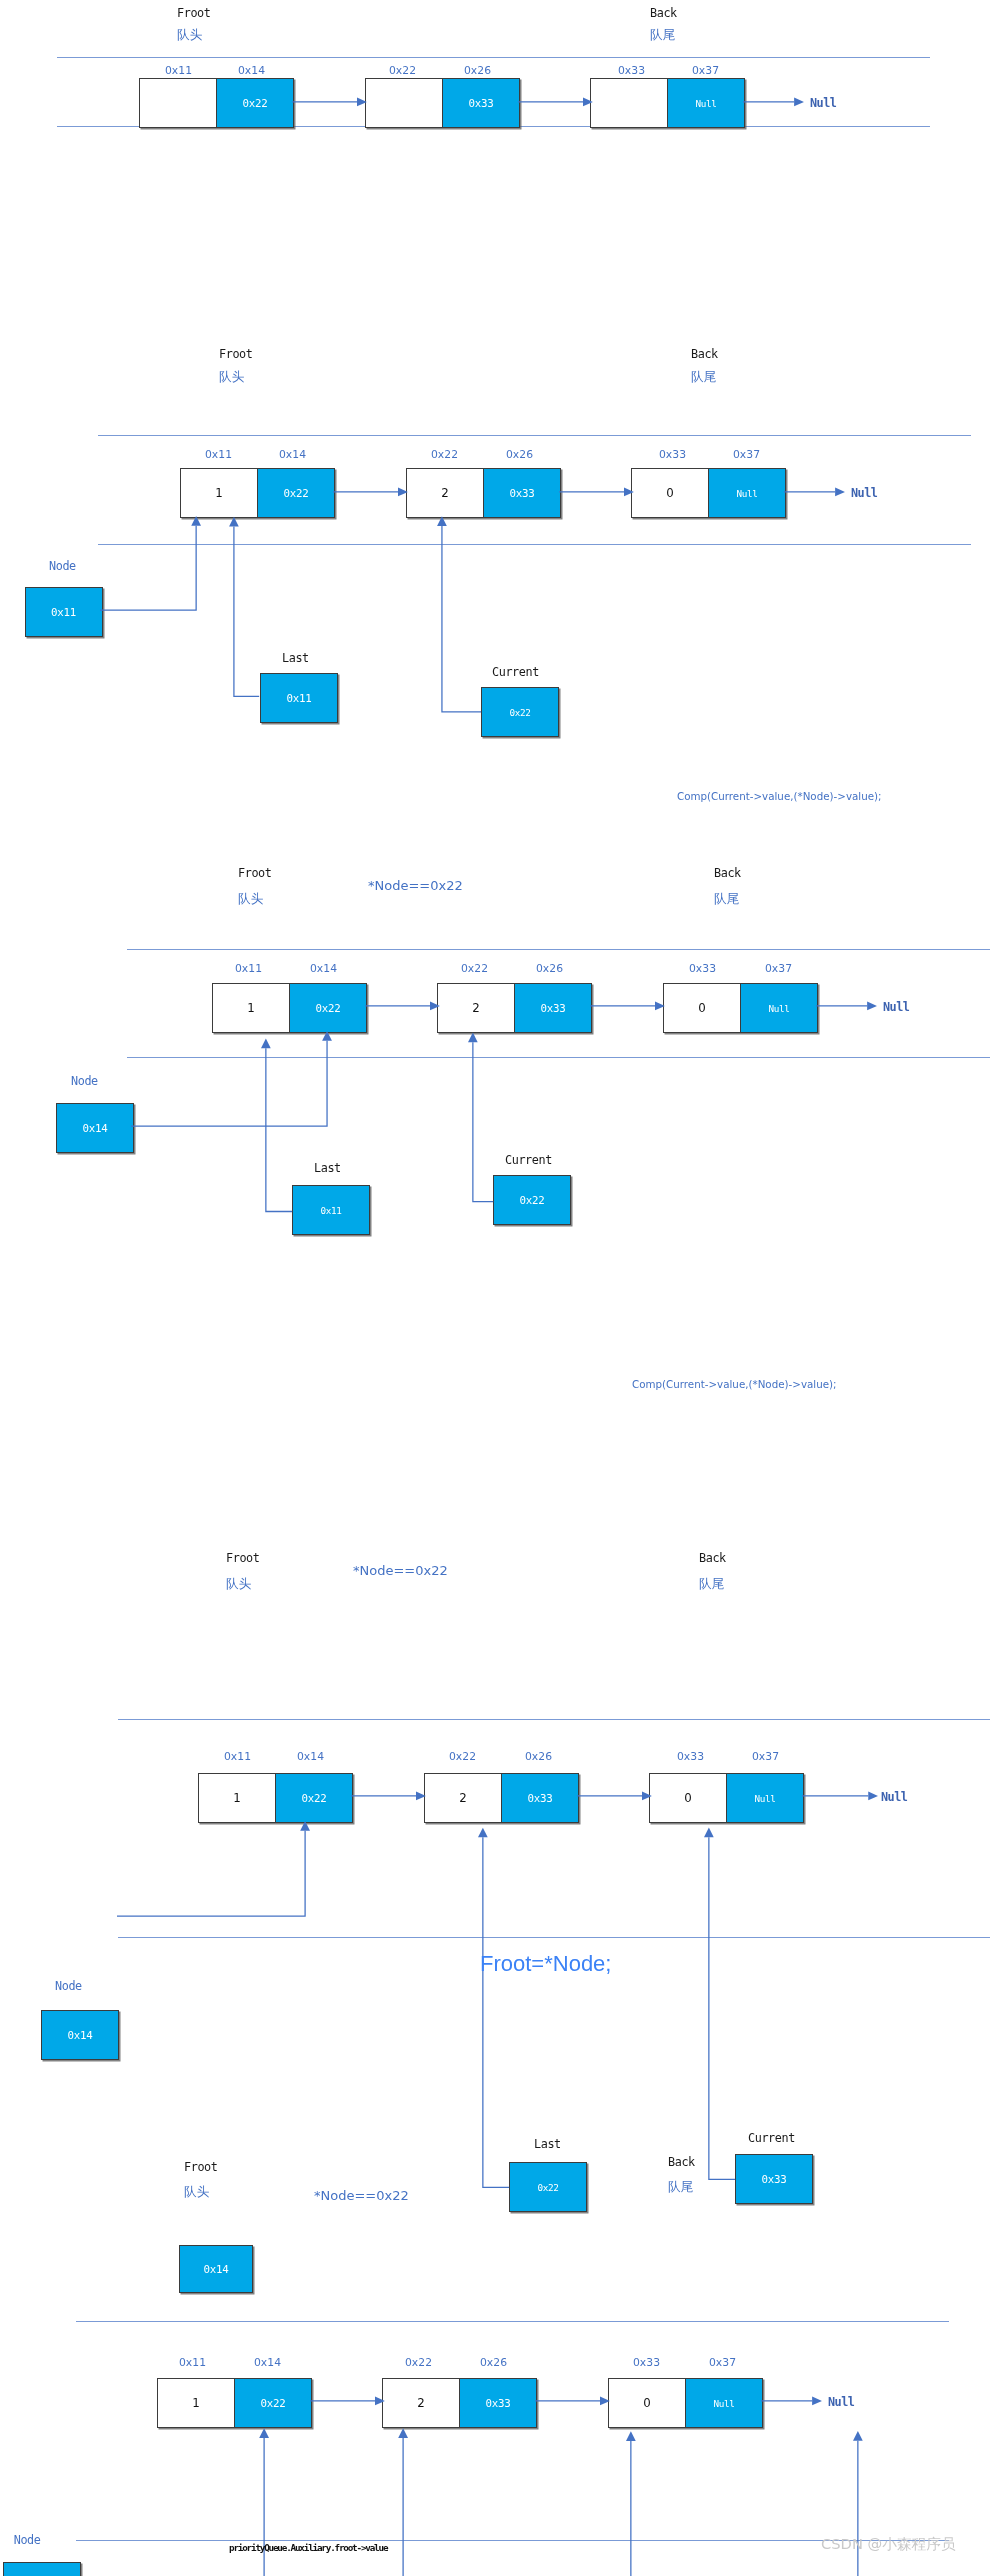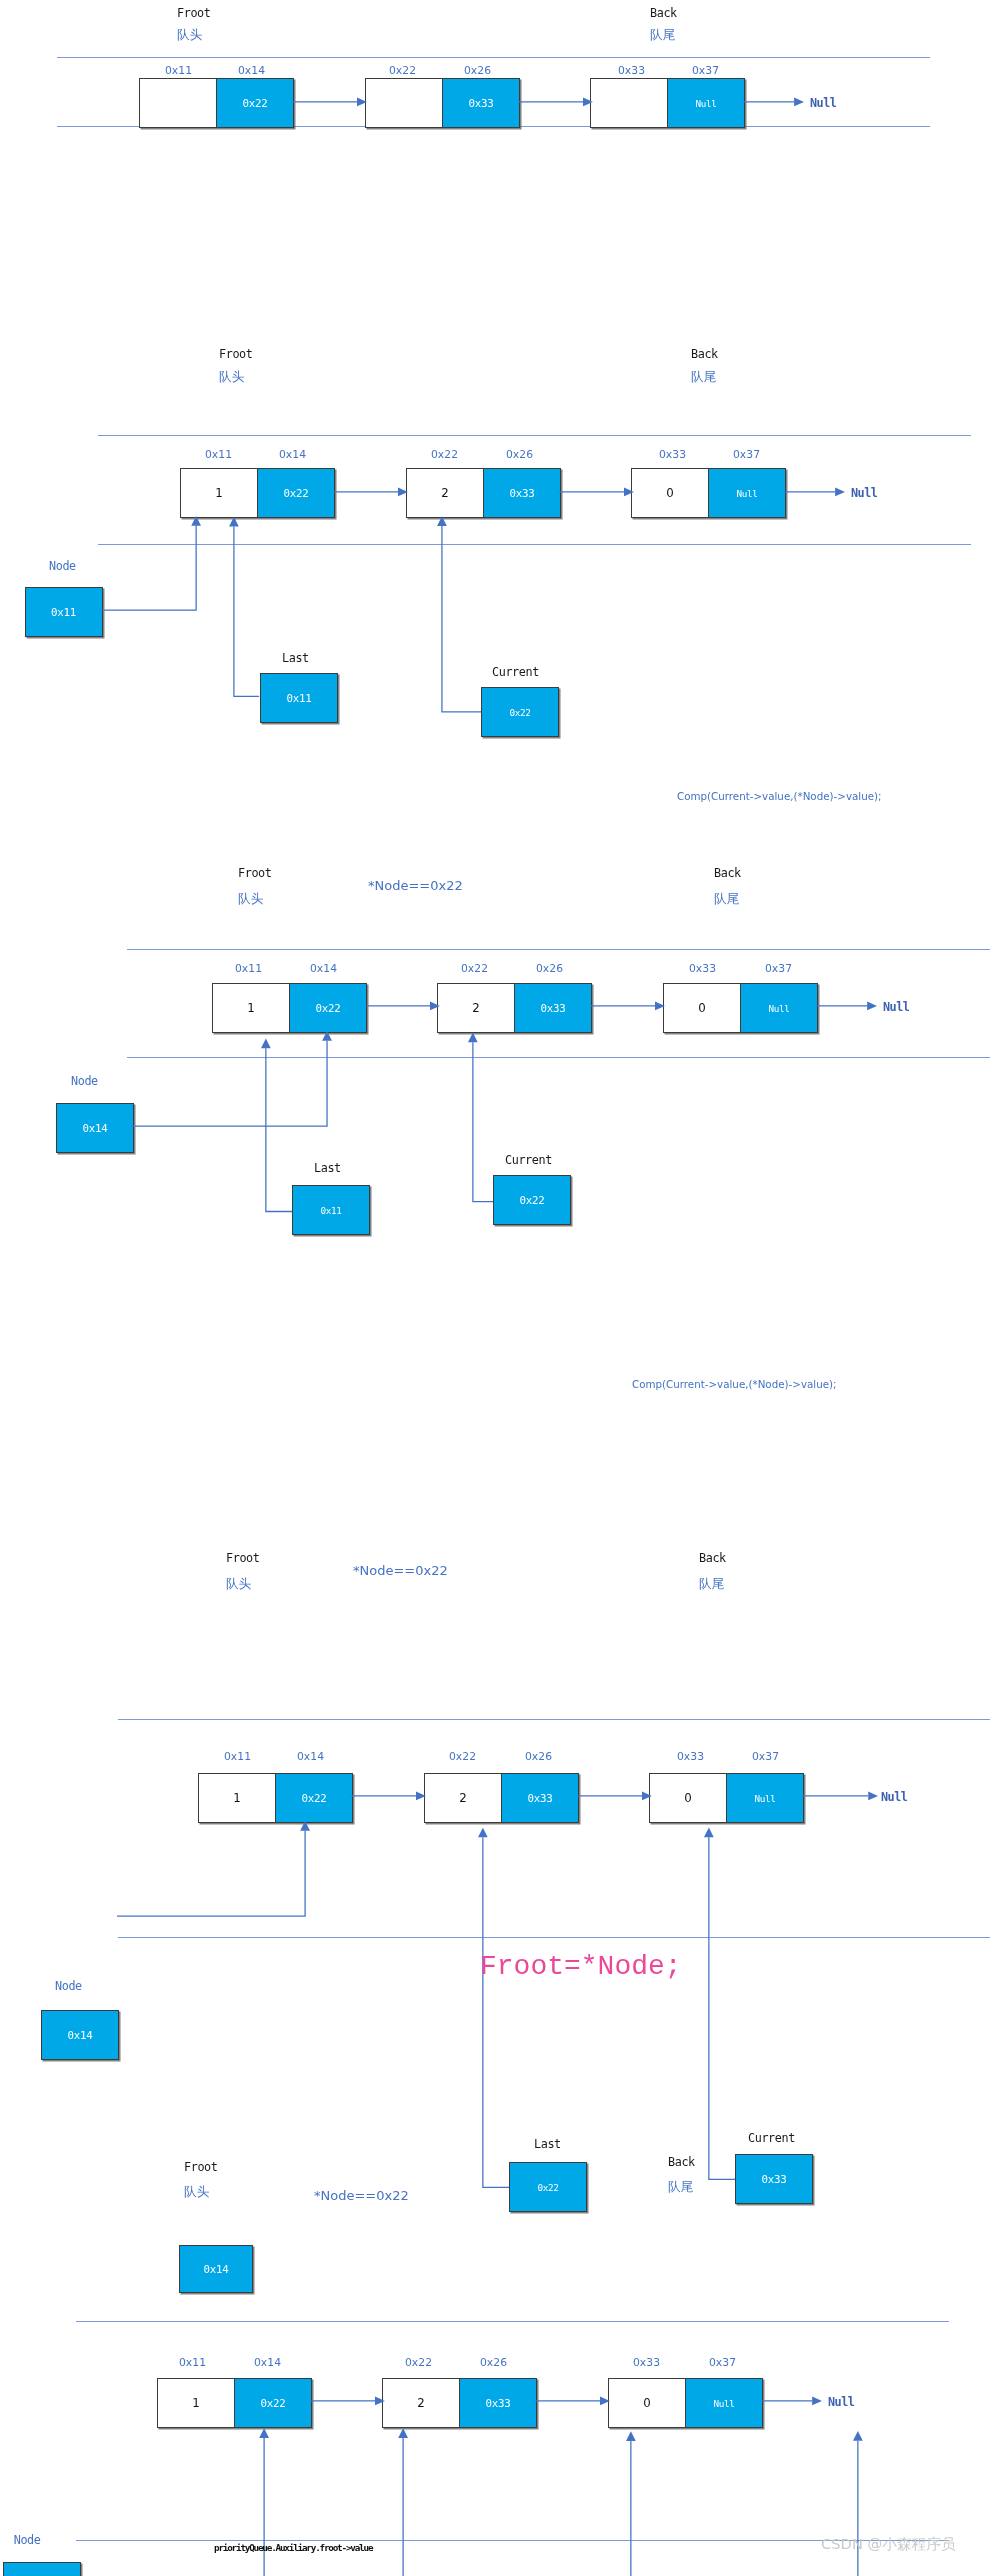--- a/index.html
+++ b/index.html
@@ -29,32 +29,33 @@
   }
   .annot{
     font-family:"DejaVu Sans", sans-serif;
     font-size:10.3px;color:#4472C4;white-space:nowrap;
   }
   .annot-sm{
     font-family:"DejaVu Sans", sans-serif;
     font-size:13px;color:#4472C4;white-space:nowrap;
   }
   .bigtitle{
-    font-family:Liberation Mono, monospace;
-    font-size:28px;color:#ec4899;white-space:nowrap;
+    font-family:Liberation Sans, sans-serif;
+    font-size:22px;color:#3b82f6;white-space:nowrap;
   }
   .nullterm{
     font-family:"DejaVu Sans Mono", monospace;
     font-size:11.8px;color:#3D63B0;font-weight:bold;white-space:nowrap;
     letter-spacing:-0.5px;
   }
   .footer-note{
     font-family:"DejaVu Sans Mono", monospace;
     font-size:9.3px;color:#111;font-weight:bold;white-space:nowrap;
     letter-spacing:-1.2px;
+    margin-left:15px;
   }
   .watermark{
     font-family:"DejaVu Sans", sans-serif;
     font-size:14.7px;color:#c9c9c9;white-space:nowrap;
   }
 
   
   .hrule{height:0;border-top:1.4px solid #7B9BD6;}
 
   

